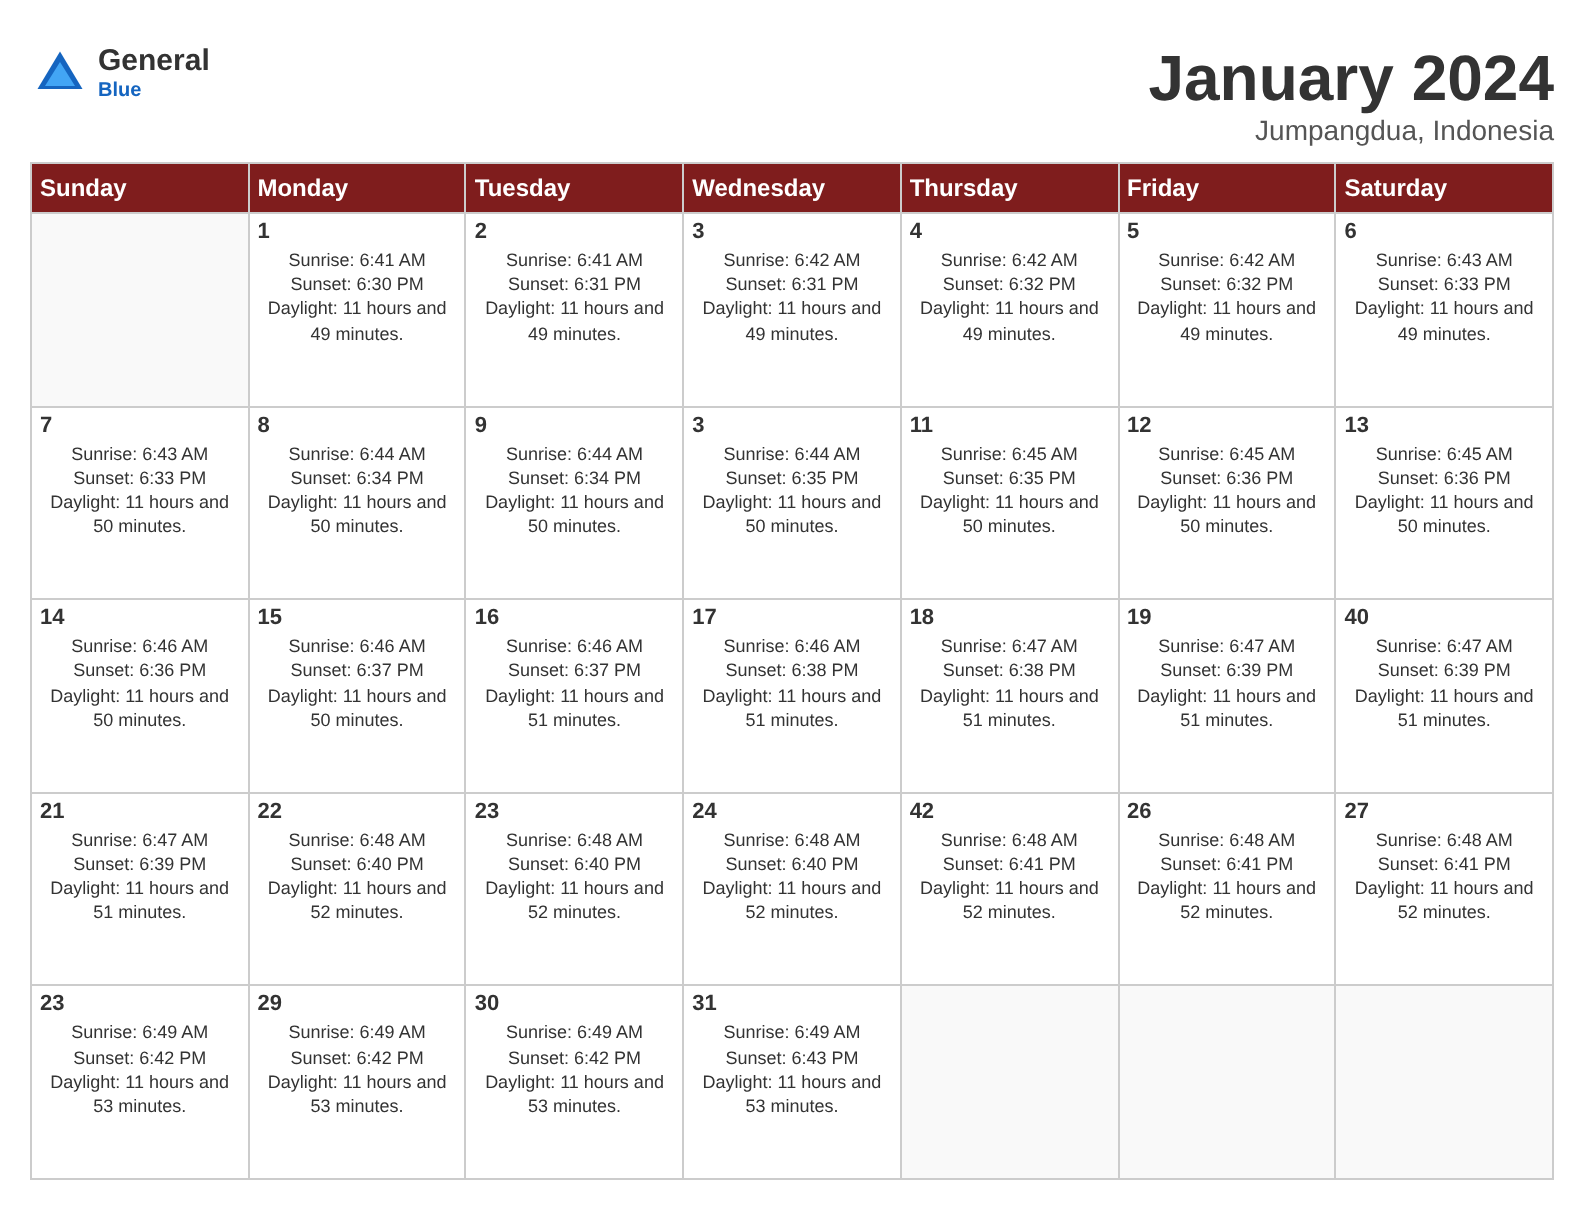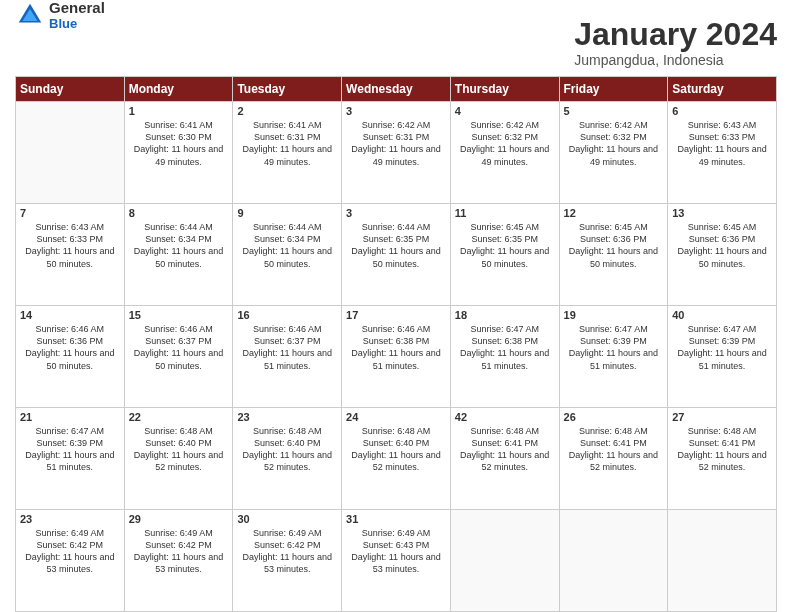--- a/index.html
+++ b/index.html
@@ -6,21 +6,21 @@
     body {
       width: 792px;
       height: 612px;
       font-family: Arial, Helvetica, sans-serif;
       background: #fff;
       overflow: hidden;
     }
     .page {
       width: 792px;
       height: 612px;
-      padding: 0 15px;
+      padding: 22px 15px;
       display: flex;
       flex-direction: column;
     }
     .header {
       display: flex;
       justify-content: space-between;
       align-items: flex-start;
       margin-bottom: 8px;
     }
     .logo {
@@ -32,31 +32,30 @@
       display: flex;
       flex-direction: column;
       line-height: 1.1;
     }
     .logo-general {
       font-size: 15px;
       font-weight: bold;
       color: #333;
     }
     .logo-blue {
-      font-size: 13px;
+      font-size: 10px;
       font-weight: bold;
       color: #1565c0;
     }
     .logo-icon {
       width: 30px;
       height: 30px;
     }
     .title-section {
-      text-align: left;
-      margin-top: 17px;
+      text-align: right;
     }
     .month-title {
       font-size: 32px;
       font-weight: bold;
       color: #333;
       line-height: 1.1;
     }
     .location {
       font-size: 14px;
       color: #555;

